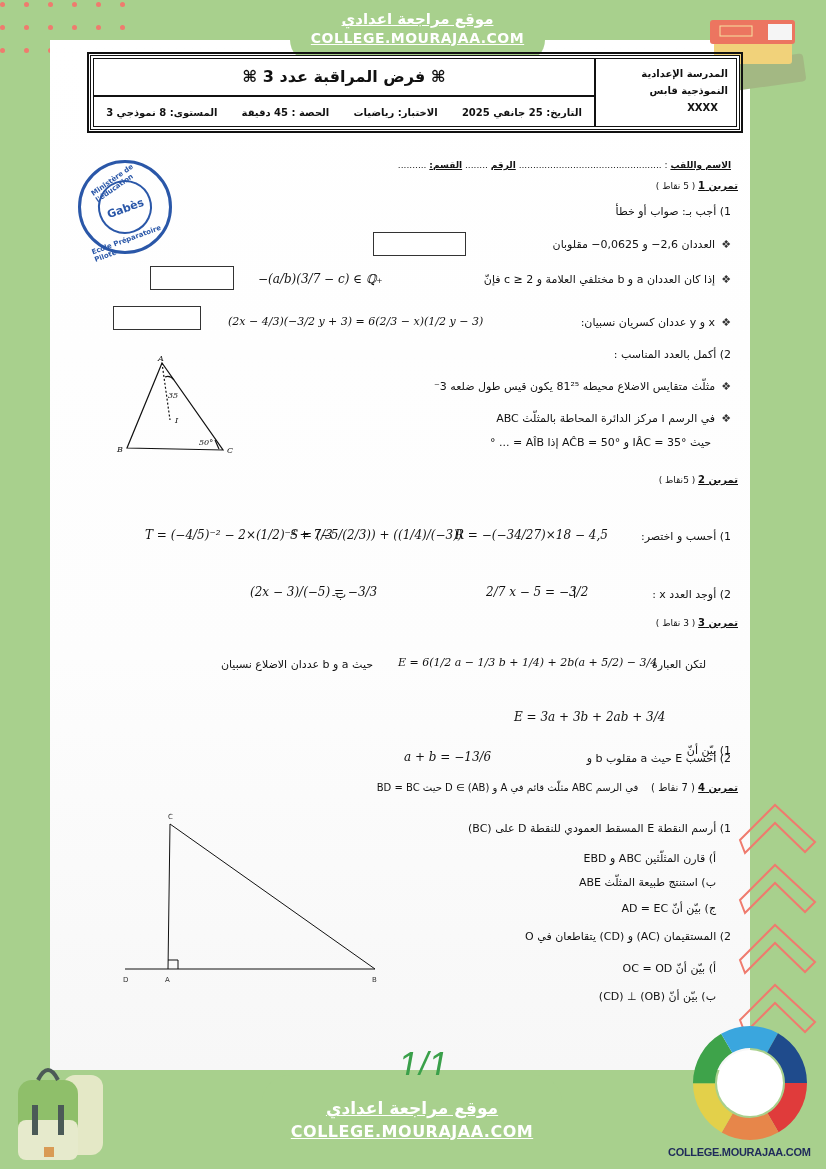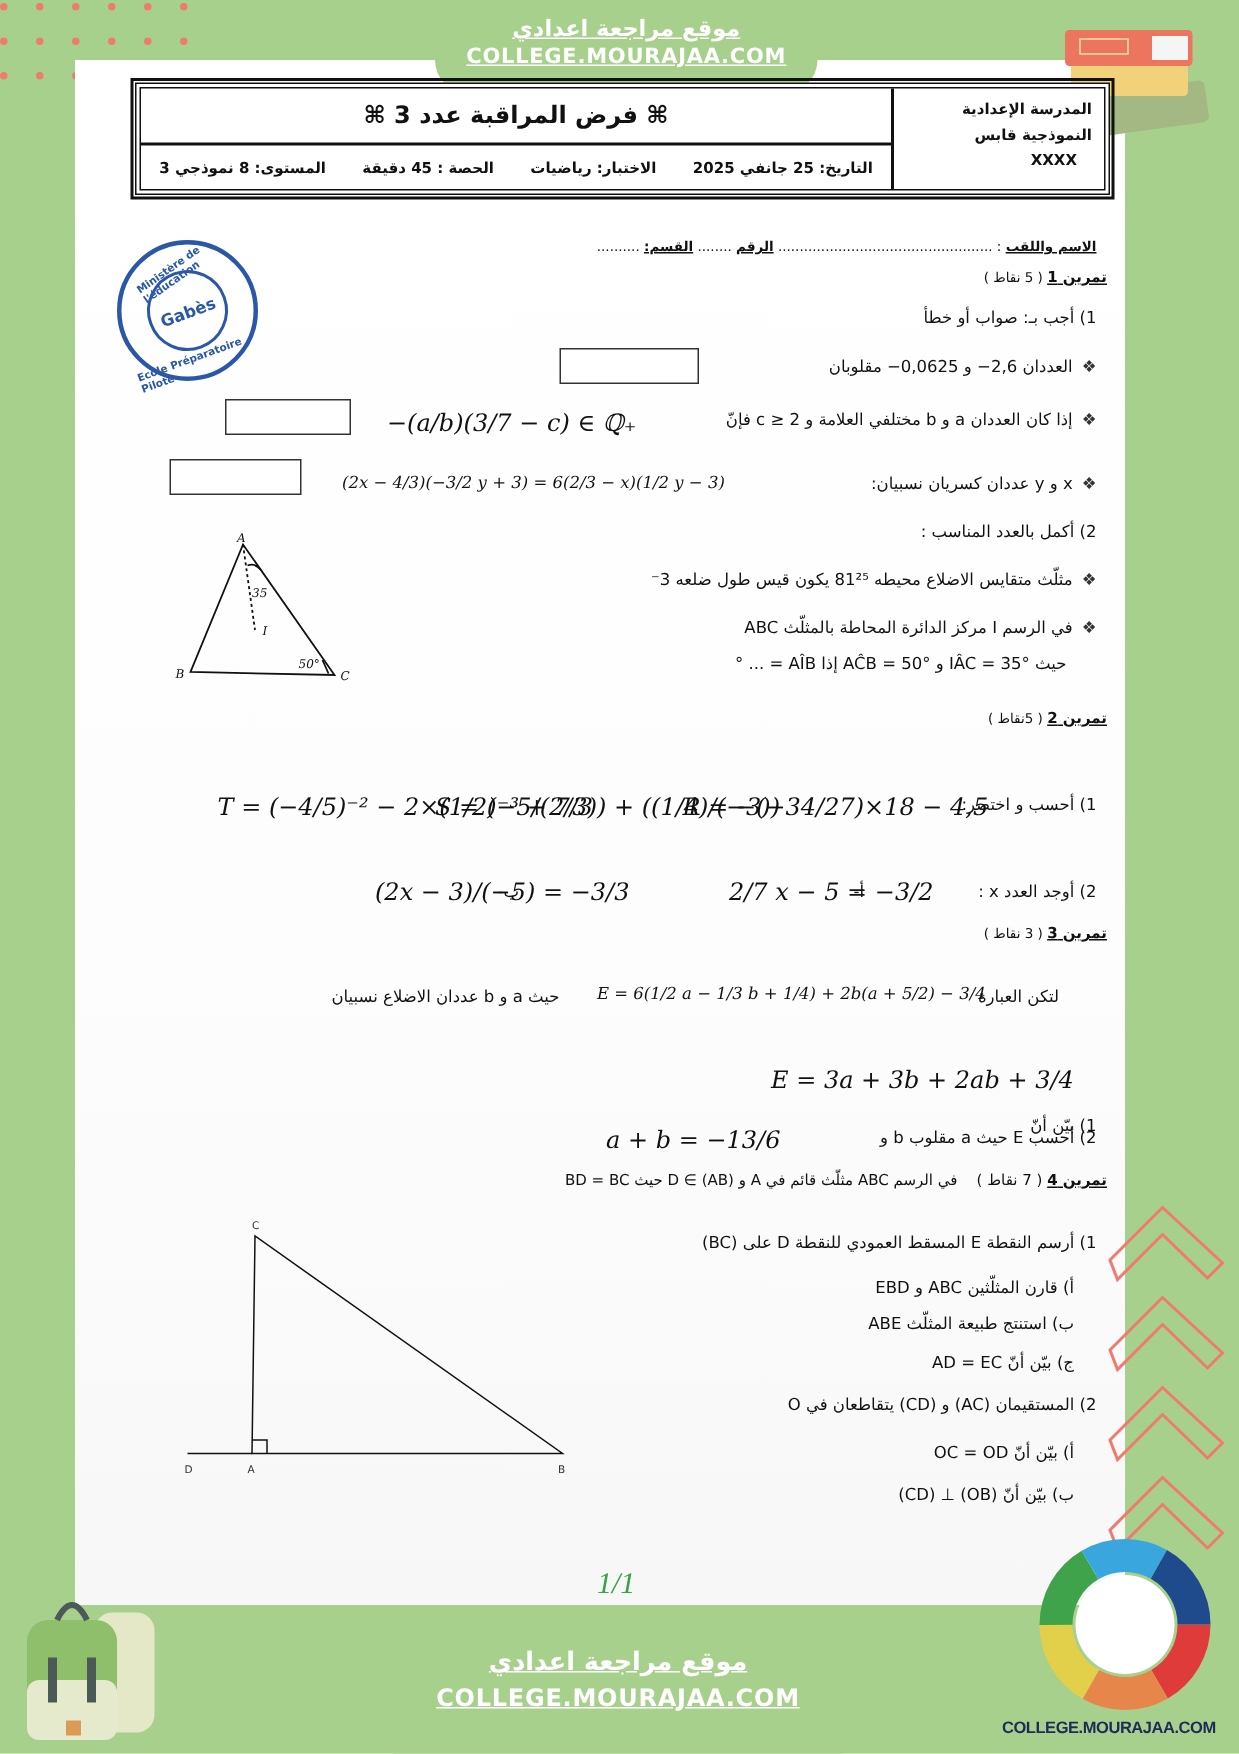--- a/index.html
+++ b/index.html
@@ -28,27 +28,27 @@
   .student-line u { font-weight: bold; }
 
   
   .stamp { position: absolute; left: 78px; top: 160px; width: 94px; height: 94px; border: 3px solid #2a57a8; border-radius: 50%; color: #2a57a8; }
   .stamp .inner { position: absolute; left: 17px; top: 17px; width: 54px; height: 54px; border: 2px solid #2a57a8; border-radius: 50%; font-size: 11px; font-weight: bold; text-align: center; line-height: 54px; transform: rotate(-20deg); }
   .stamp .ring-top { position: absolute; left: 6px; top: 3px; font-size: 7px; font-weight: bold; transform: rotate(-35deg); transform-origin: center; }
   .stamp .ring-bottom { position: absolute; left: 10px; top: 72px; font-size: 7px; font-weight: bold; transform: rotate(-20deg); }
   .line { position: absolute; direction: rtl; font-size: 11px; white-space: nowrap; }
   .ex-title { font-size: 9px; }
   .ex-title b { text-decoration: underline; font-size: 10px; }
-  .math { font-family: "DejaVu Serif", serif; font-style: italic; font-size: 16px; direction: ltr; unicode-bidi: embed; }
+  .math { font-family: "DejaVu Serif", serif; font-style: italic; font-size: 12px; direction: ltr; unicode-bidi: embed; }
   .bullet { color: #333; margin-left: 6px; }
   .answer-box { position: absolute; border: 1.5px solid #333; background: #fff; }
 
   svg { position: absolute; overflow: visible; }
 
-  .page-num { position: absolute; left: 398px; top: 1045px; color: #3aa04a; font-size: 20px; font-family: Liberation Serif, serif; font-style: italic; }
+  .page-num { position: absolute; left: 398px; top: 1045px; color: #3aa04a; font-size: 36px; font-family: Liberation Sans, sans-serif; font-style: italic; }
 
   
   .bottom-banner { position: absolute; left: 262px; top: 1075px; width: 300px; height: 94px; background: #a8d08d; border-radius: 28px 28px 0 0; text-align: center; color: #fff; padding-top: 22px; }
   .bottom-banner .ar { font-size: 17px; font-weight: bold; text-decoration: underline; line-height: 22px; }
   .bottom-banner .en { font-size: 16px; font-weight: bold; text-decoration: underline; letter-spacing: 0.5px; line-height: 26px; }
   .bottom-strip { position: absolute; left: 0; top: 1110px; width: 826px; height: 59px; background: #a8d08d; }
 
   .brand-br { position: absolute; left: 668px; top: 1146px; font-size: 11px; font-weight: bold; color: #1e2a5a; letter-spacing: -0.3px; font-family: "Liberation Sans", sans-serif; }
 
   .right-strip { position: absolute; left: 775px; top: 40px; width: 51px; height: 1030px; background: #a8d08d; }

